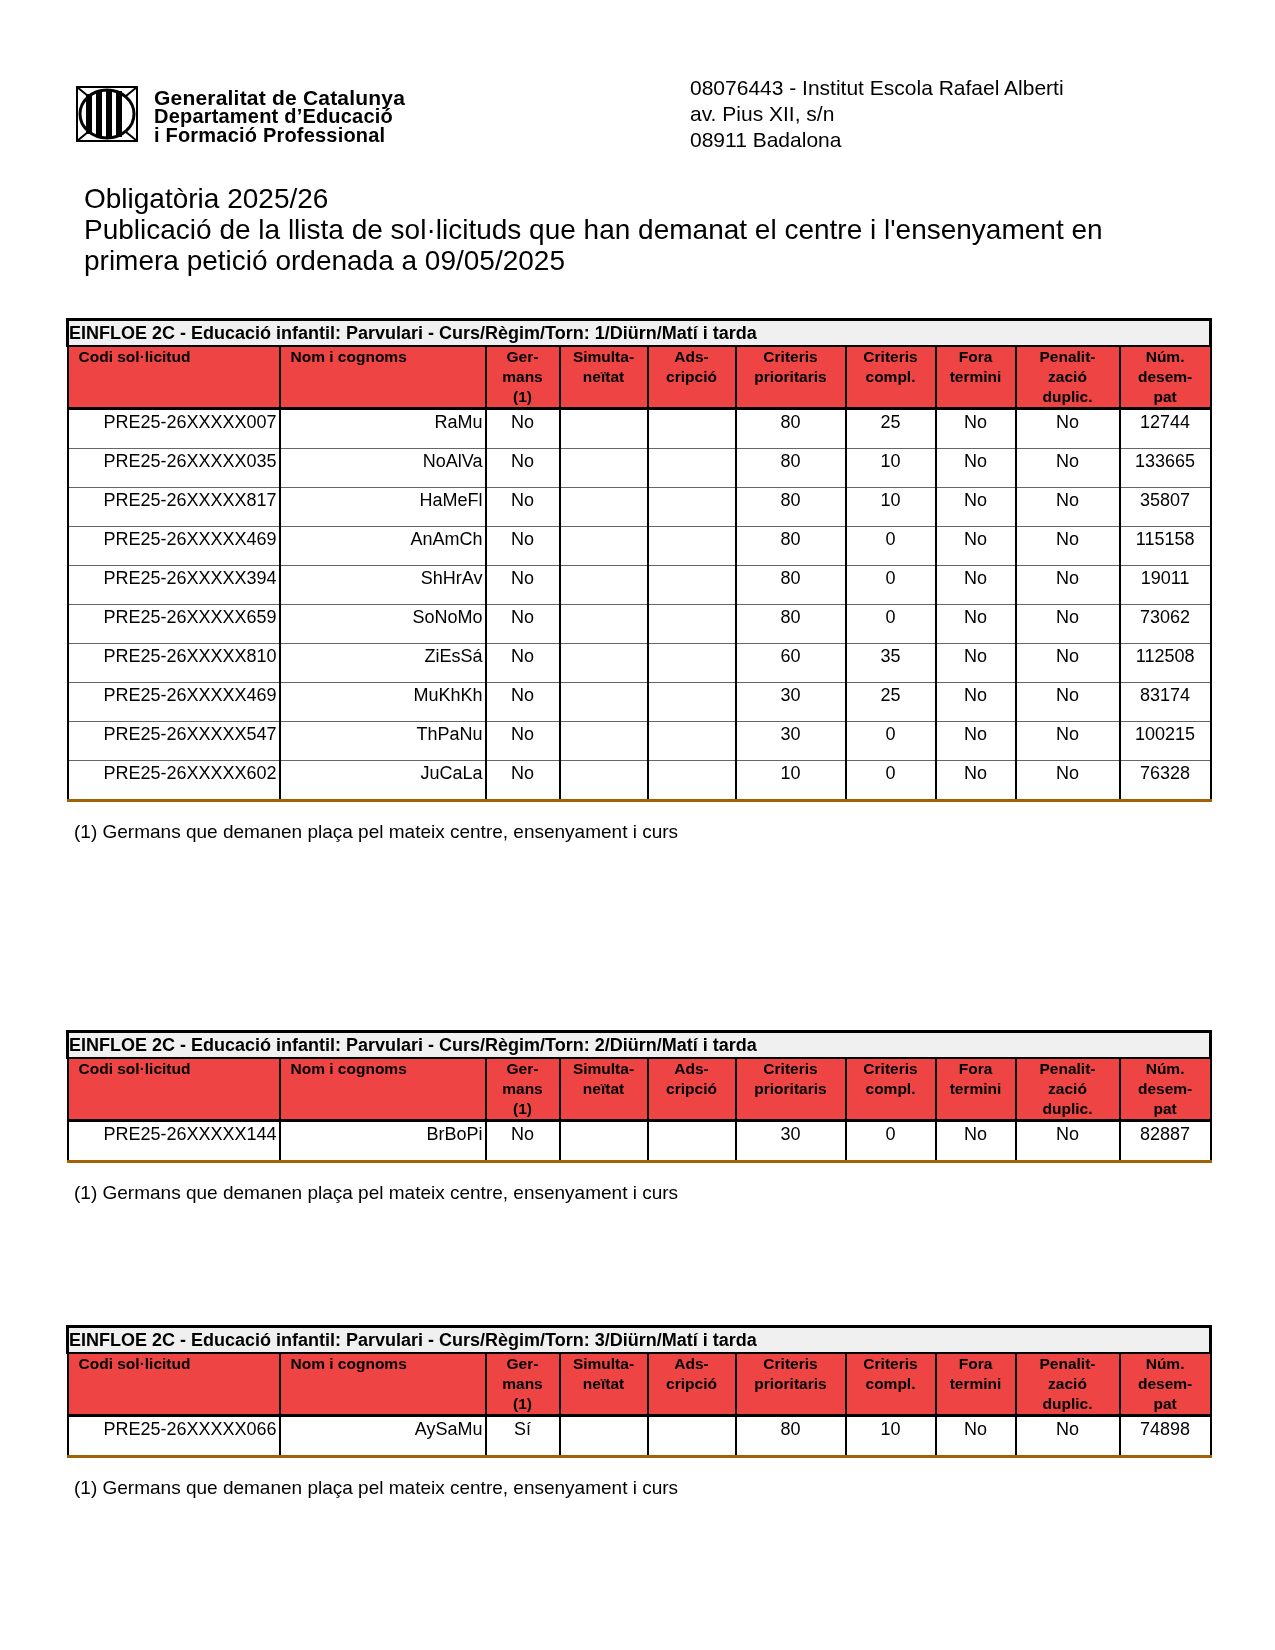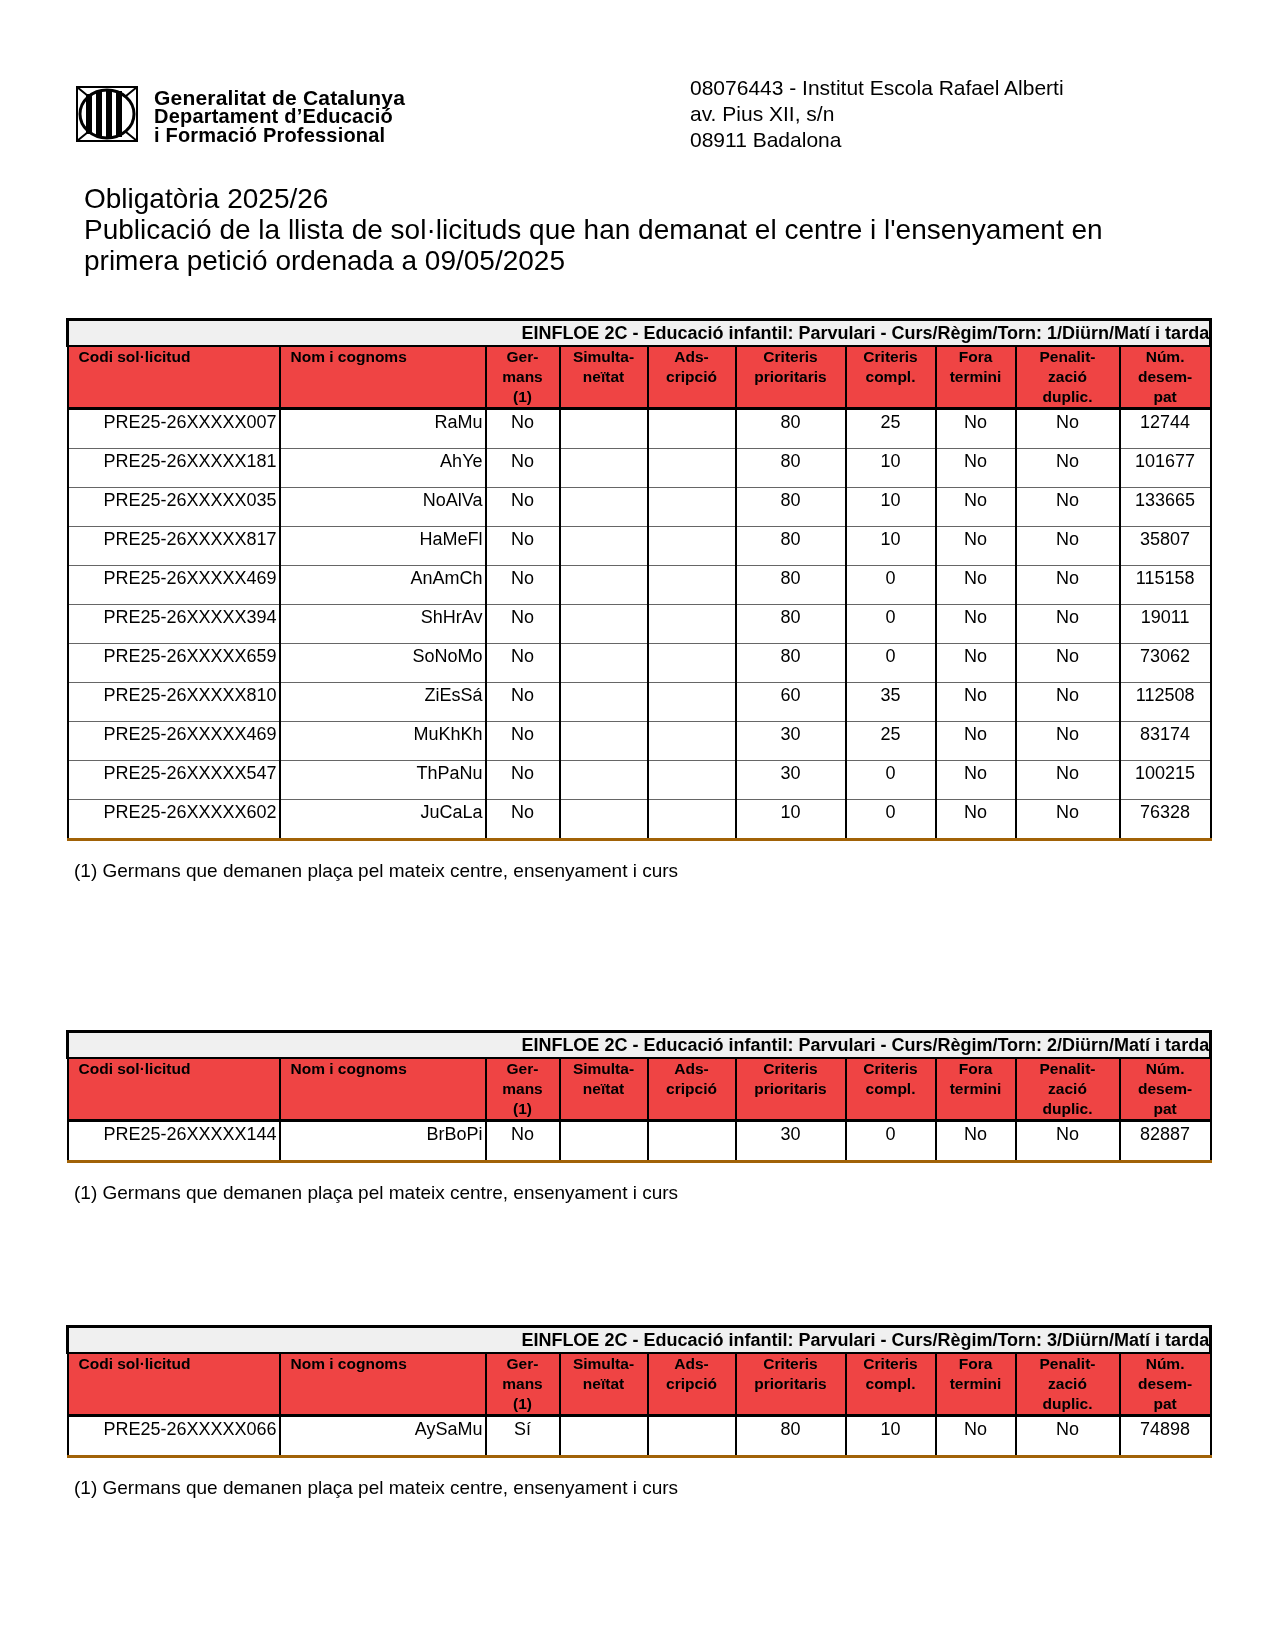--- a/index.html
+++ b/index.html
@@ -10,21 +10,21 @@
     .logo { position: absolute; left: 76px; top: 86px; display: flex; align-items: flex-start; }
     .logo svg { width: 62px; height: 56px; }
     .logo-text { margin-left: 16px; margin-top: 2px; line-height: 19px; }
     .logo-text .l1 { font-size: 21px; font-weight: bold; letter-spacing: 0.2px; }
     .logo-text .l2, .logo-text .l3 { font-size: 20px; font-weight: bold; letter-spacing: 0.2px; }
     .center-info { position: absolute; left: 690px; top: 75px; font-size: 21px; line-height: 26px; }
     .title-block { position: absolute; left: 84px; top: 183px; width: 1120px; font-weight: normal; font-size: 28px; line-height: 31px; }
     .section { position: absolute; left: 66px; width: 1143px; }
     table.t { border-collapse: collapse; width: 100%; table-layout: fixed; font-size: 16px; }
     table.t th.cap {
-      background: #f0f0f0; font-weight: bold; font-size: 18px; text-align: right;
+      background: #f0f0f0; font-weight: bold; font-size: 18px; text-align: left;
       border-left: 3px solid #000; border-right: 3px solid #000; border-top: 3px solid #000;
       border-bottom: 2px solid #000; height: 24px; padding: 0; line-height: 22px;
     }
     table.t th.h {
       background: #ef4444; font-weight: bold; font-size: 15.5px; line-height: 20px;
       vertical-align: top; text-align: center; padding: 0 2px 0 2px; height: 60px;
       border-left: 2.5px solid #000; border-right: 2.5px solid #000; border-bottom: 3px solid #000;
     }
     table.t th.h.left { text-align: left; padding-left: 10px; }
     table.t td {
@@ -109,32 +109,20 @@
             <td class="">No</td>
             <td class=""></td>
             <td class=""></td>
             <td class="">80</td>
             <td class="">25</td>
             <td class="">No</td>
             <td class="">No</td>
             <td class="">12744</td>
           </tr>
           <tr>
-            <td class="left">PRE25-26XXXXX181</td>
-            <td class="left">AhYe</td>
-            <td class="">No</td>
-            <td class=""></td>
-            <td class=""></td>
-            <td class="">80</td>
-            <td class="">10</td>
-            <td class="">No</td>
-            <td class="">No</td>
-            <td class="">101677</td>
-          </tr>
-          <tr>
             <td class="left">PRE25-26XXXXX035</td>
             <td class="left">NoAlVa</td>
             <td class="">No</td>
             <td class=""></td>
             <td class=""></td>
             <td class="">80</td>
             <td class="">10</td>
             <td class="">No</td>
             <td class="">No</td>
             <td class="">133665</td>

